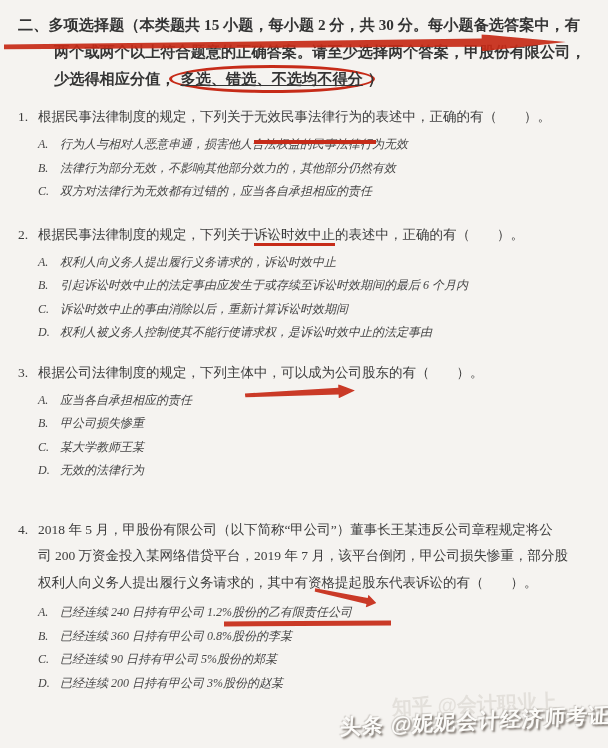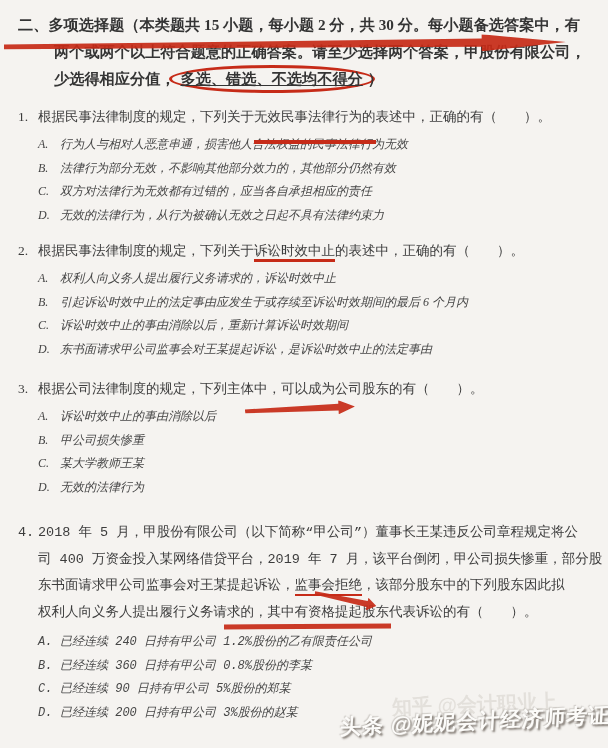--- a/index.html
+++ b/index.html
@@ -35,21 +35,21 @@
   .q4-arrow     { left:296px; top:73px; width:63px;  height:13px; transform:rotate(12deg); }
   .red-bar { position:absolute; background:#c62b18; opacity:.93; }
   .q4-bar  { left:206px; top:104px; width:167px; height:5px; transform:rotate(-0.4deg); }
 
   .u-red-4 { border-bottom:4px solid #c62b18; padding-bottom:16px; }
   .u-red-3 { border-bottom:3px solid #c62b18; padding-bottom:1px; }
   .u-red-2 { border-bottom:2px solid #c62b18; padding-bottom:1px; }
 
   
   .question { position:relative; }
-  .q1 { margin-top:12px; } .q2 { margin-top:12px; } .q3 { margin-top:16px; } .q4 { margin-top:21px;font-family:Liberation Mono, monospace; }
+  .q1 { margin-top:12px; } .q2 { margin-top:19px; } .q3 { margin-top:16px; } .q4 { margin-top:34px; }
 
   .stem { position:relative; font-size:13.5px; line-height:24px; white-space:nowrap; color:#3c3c3c; }
   .qnum { display:inline-block; width:20px; }
 
   .stem-lines { position:relative; font-size:13.5px; }
   .sline { line-height:26.5px; height:26.5px; white-space:nowrap; }
   .sline.cont { padding-left:20px; }
 
   .options { margin-left:20px; margin-top:4px; font-size:12px; font-style:italic; color:#464646; }
   .q4 .options { margin-top:5px; }
@@ -87,56 +87,52 @@
   </div>
 
   <div class="question q1">
     <div class="stem">
       <span class="qnum">1.</span><span>根据民事法律制度的规定，下列关于</span><span class="u-red-4">无效民事法律行为的</span><span>表述中，正确的有（　　）。</span>
     </div>
     <div class="options">
       <div class="option"><span class="opt-label">A.</span><span>行为人与相对人恶意串通，损害他人合法权益的民事法律行为无效</span></div>
       <div class="option"><span class="opt-label">B.</span><span>法律行为部分无效，不影响其他部分效力的，其他部分仍然有效</span></div>
       <div class="option"><span class="opt-label">C.</span><span>双方对法律行为无效都有过错的，应当各自承担相应的责任</span></div>
-      <div class="option"><span class="opt-label">D.</span><span>无效的法律行为，从行为被确认无效之日起不具有法律约束力</span></div>
     </div>
   </div>
 
   <div class="question q2">
     <div class="stem">
       <span class="qnum">2.</span><span>根据民事法律制度的规定，下列关于</span><span class="u-red-3">诉讼时效中止</span><span>的表述中，正确的有（　　）。</span>
     </div>
     <div class="options">
       <div class="option"><span class="opt-label">A.</span><span>权利人向义务人提出履行义务请求的，诉讼时效中止</span></div>
       <div class="option"><span class="opt-label">B.</span><span>引起诉讼时效中止的法定事由应发生于或存续至诉讼时效期间的最后 6 个月内</span></div>
       <div class="option"><span class="opt-label">C.</span><span>诉讼时效中止的事由消除以后，重新计算诉讼时效期间</span></div>
-      <div class="option"><span class="opt-label">D.</span><span>东书面请求甲公司监事会对王某提起诉讼，是诉讼时效中止的法定事由</span></div>
+      <div class="option"><span class="opt-label">D.</span><span>权利人被义务人控制使其不能行使请求权，是诉讼时效中止的法定事由</span></div>
     </div>
   </div>
 
   <div class="question q3">
     <div class="stem">
       <span class="qnum">3.</span><span>根据公司法律制度的规定，下列主体中，可以成为公司股东的有（　　）。</span>
       <div class="red-arrow q3-arrow"></div>
     </div>
     <div class="options">
-      <div class="option"><span class="opt-label">A.</span><span>诉讼时效中止的事由消除以后</span></div>
+      <div class="option"><span class="opt-label">A.</span><span>应当各自承担相应的责任</span></div>
       <div class="option"><span class="opt-label">B.</span><span>甲公司损失惨重</span></div>
       <div class="option"><span class="opt-label">C.</span><span>某大学教师王某</span></div>
       <div class="option"><span class="opt-label">D.</span><span>无效的法律行为</span></div>
     </div>
   </div>
 
   <div class="question q4">
     <div class="stem-lines">
       <div class="sline"><span class="qnum">4.</span><span>2018 年 5 月，甲股份有限公司（以下简称“甲公司”）董事长王某违反公司章程规定将公</span></div>
-      <div class="sline cont">司 400 万资金投入某网络借贷平台，2019 年 7 月，该平台倒闭，甲公司损失惨重，部分股</div>
-      <div class="sline cont">
-        <span>东书面请求甲公司监事会对王某提起诉讼，</span><span class="u-red-2">监事会拒绝</span><span>，该部分股东中的下列股东因此拟</span>
-      </div>
+      <div class="sline cont">司 200 万资金投入某网络借贷平台，2019 年 7 月，该平台倒闭，甲公司损失惨重，部分股</div>
       <div class="sline cont">权利人向义务人提出履行义务请求的，其中有资格提起股东代表诉讼的有（　　）。</div>
       <div class="red-arrow q4-arrow"></div>
       <div class="red-bar q4-bar"></div>
     </div>
     <div class="options">
       <div class="option"><span class="opt-label">A.</span><span>已经连续 240 日持有甲公司 1.2%股份的乙有限责任公司</span></div>
       <div class="option"><span class="opt-label">B.</span><span>已经连续 360 日持有甲公司 0.8%股份的李某</span></div>
       <div class="option"><span class="opt-label">C.</span><span>已经连续 90 日持有甲公司 5%股份的郑某</span></div>
       <div class="option"><span class="opt-label">D.</span><span>已经连续 200 日持有甲公司 3%股份的赵某</span></div>
     </div>

